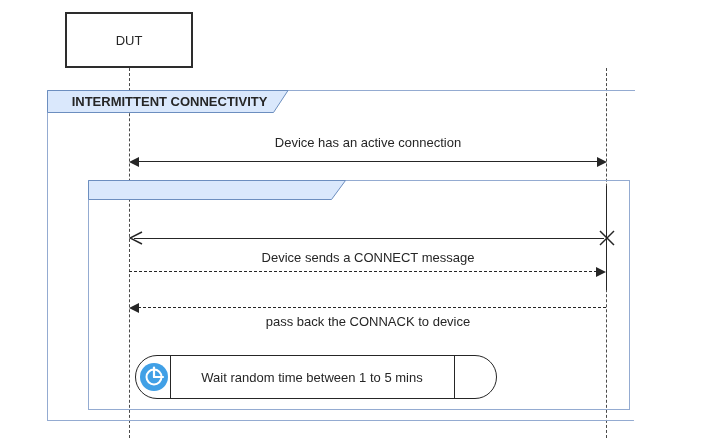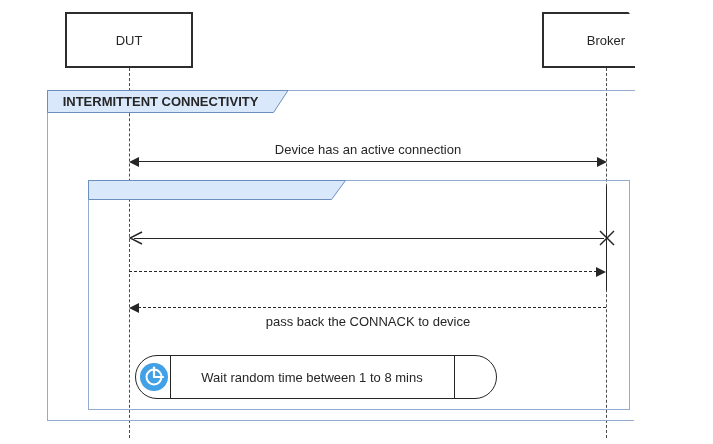--- a/index.html
+++ b/index.html
@@ -31,60 +31,58 @@
 
 <div class="canvas">
 
   <div class="abs lifeline" style="left:129px;top:68px;height:370px;"></div>
   <div class="abs lifeline" style="left:606px;top:68px;height:370px;"></div>
   <div class="abs lifeline-solid" style="left:606px;top:186px;height:104px;"></div>
 
   <div class="abs actor-box" style="left:65px;top:12px;">
     <span>DUT</span>
   </div>
-  <div class="abs actor-box" style="left:542px;top:12px;">
-    <span>Broker</span>
-  </div>
 
   <div class="abs frame-rect" style="left:47px;top:90px;width:623px;height:331px;"></div>
   <svg class="abs" style="left:47px;top:90px;" width="242" height="23">
     <polygon points="0.5,0.5 241,0.5 226.5,22.5 0.5,22.5" stroke="#6c8ebf" stroke-width="1" fill="#dae8fc"></polygon>
   </svg>
-  <div class="abs tab-label bold" style="left:47px;top:90px;width:227px;height:22px;">INTERMITTENT CONNECTIVITY</div>
+  <div class="abs tab-label bold" style="left:47px;top:90px;width:227px;height:22px;padding-left:9px;">INTERMITTENT CONNECTIVITY</div>
 
   <div class="abs frame-rect" style="left:88px;top:180px;width:542px;height:230px;"></div>
   <svg class="abs" style="left:88px;top:180px;" width="259" height="20">
     <polygon points="0.5,0.5 257.5,0.5 243.5,19.5 0.5,19.5" stroke="#6c8ebf" stroke-width="1" fill="#dae8fc"></polygon>
   </svg>
 
-  <div class="abs msg-label" style="left:129px;top:142px;width:478px;text-align:center;">Device has an active connection</div>
+  <div class="abs msg-label" style="left:129px;top:135px;width:478px;text-align:center;">Device has an active connection</div>
   <div class="abs line-solid" style="left:138px;top:161px;width:460px;"></div>
   <div class="abs tri-left" style="left:129px;top:157px;"></div>
   <div class="abs tri-right" style="left:597px;top:157px;"></div>
 
   <div class="abs line-solid" style="left:134px;top:238px;width:470px;"></div>
   <svg class="abs" style="left:129px;top:231px;" width="14" height="14">
     <polyline points="13,1 1,7 13,13" fill="none" stroke="#262626" stroke-width="1.5"></polyline>
   </svg>
   <svg class="abs" style="left:599px;top:230px;" width="16" height="16">
     <line x1="1" y1="1" x2="15" y2="15" stroke="#262626" stroke-width="1.5"></line>
     <line x1="1" y1="15" x2="15" y2="1" stroke="#262626" stroke-width="1.5"></line>
   </svg>
 
+  <div class="abs msg-label" style="left:129px;top:250px;width:478px;">Device sends a CONNECT message</div>
   <div class="abs line-dashed" style="left:129px;top:271px;width:468px;"></div>
   <div class="abs tri-right" style="left:596px;top:267px;"></div>
 
   <div class="abs line-dashed" style="left:138px;top:307px;width:468px;"></div>
   <div class="abs tri-left" style="left:129px;top:303px;"></div>
   <div class="abs msg-label" style="left:129px;top:314px;width:478px;">pass back the CONNACK to device</div>
 
   <div class="abs delay-pill" style="left:135px;top:355px;"></div>
   <div class="abs vsep" style="left:170px;top:356px;height:42px;"></div>
   <div class="abs vsep" style="left:454px;top:356px;height:42px;"></div>
-  <div class="abs delay-text" style="left:172px;top:356px;width:280px;height:42px;">Wait random time between 1 to 8 mins</div>
+  <div class="abs delay-text" style="left:172px;top:356px;width:280px;height:42px;">Wait random time between 1 to 5 mins</div>
   <svg class="abs" style="left:139px;top:362px;" width="30" height="30">
     <circle cx="15" cy="15" r="14" fill="#41a0e6"></circle>
     <circle cx="15" cy="15" r="7.5" fill="none" stroke="#ffffff" stroke-width="2"></circle>
     <line x1="15" y1="15" x2="15" y2="5.5" stroke="#ffffff" stroke-width="2.2" stroke-linecap="round"></line>
     <line x1="15" y1="15" x2="24" y2="15" stroke="#ffffff" stroke-width="2.2" stroke-linecap="round"></line>
   </svg>
 
 </div>
 
 </body></html>

